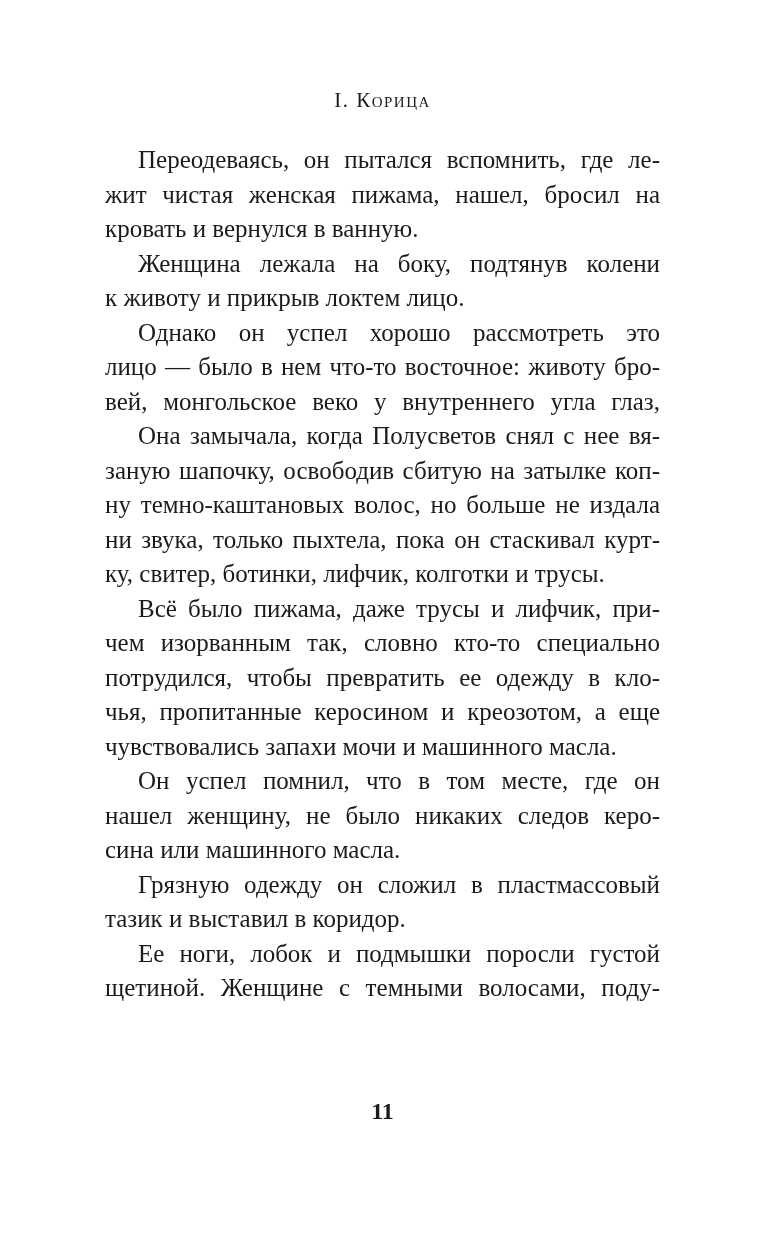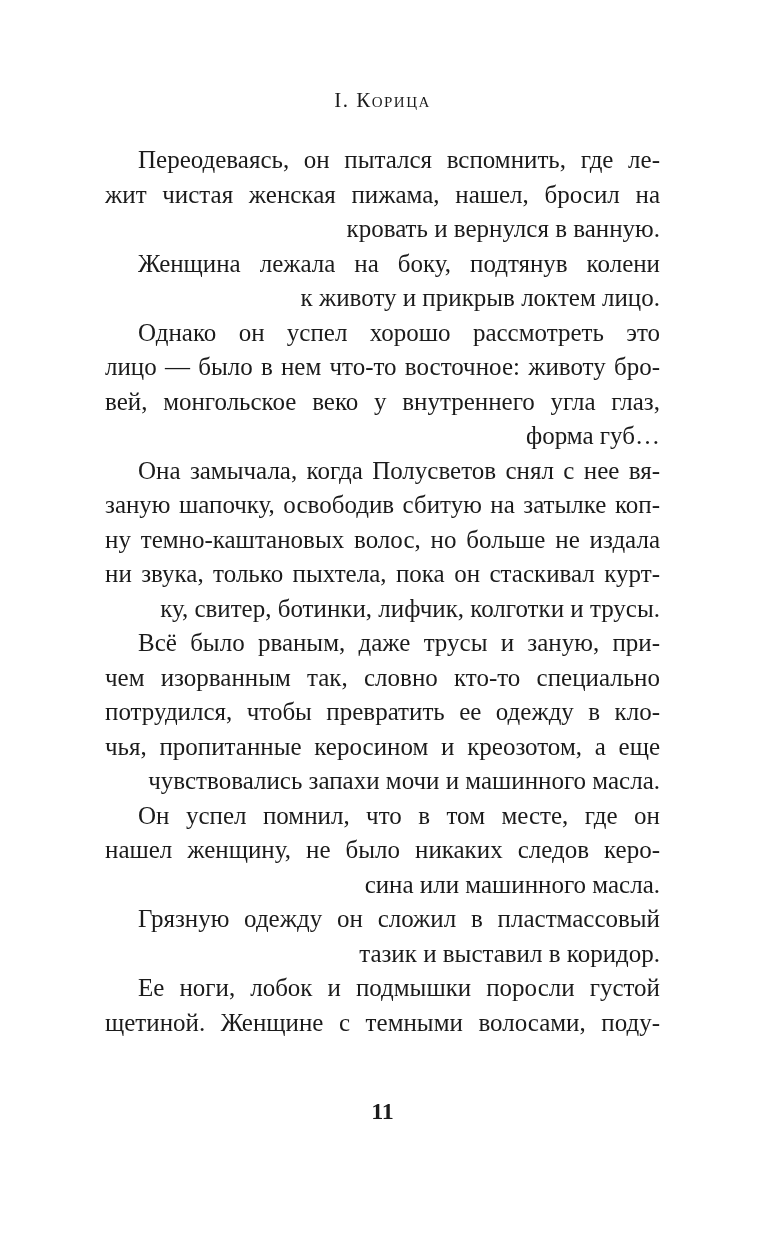--- a/index.html
+++ b/index.html
@@ -34,21 +34,21 @@
     width: 555px;
   }
   .paragraph {
     margin: 0;
     padding: 0;
   }
   .line {
     font-size: 25px;
     line-height: 34.5px;
     white-space: normal;
-    text-align: right;
+    text-align: left;
   }
   .line.just {
     text-align: justify;
     text-align-last: justify;
   }
   .line.first {
     text-indent: 33px;
   }
   .page-number {
     position: absolute;
@@ -74,31 +74,30 @@
         <div class="line">кровать и вернулся в ванную.</div>
       </div>
       <div class="paragraph">
         <div class="line first just">Женщина лежала на боку, подтянув колени</div>
         <div class="line">к животу и прикрыв локтем лицо.</div>
       </div>
       <div class="paragraph">
         <div class="line first just">Однако он успел хорошо рассмотреть это</div>
         <div class="line just">лицо — было в нем что-то восточное: животу бро-</div>
         <div class="line just">вей, монгольское веко у внутреннего угла глаз,</div>
-        <div class="line">форма губ…</div>
       </div>
       <div class="paragraph">
         <div class="line first just">Она замычала, когда Полусветов снял с нее вя-</div>
         <div class="line just">заную шапочку, освободив сбитую на затылке коп-</div>
         <div class="line just">ну темно-каштановых волос, но больше не издала</div>
         <div class="line just">ни звука, только пыхтела, пока он стаскивал курт-</div>
         <div class="line">ку, свитер, ботинки, лифчик, колготки и трусы.</div>
       </div>
       <div class="paragraph">
-        <div class="line first just">Всё было рваным, даже трусы и заную, при-</div>
+        <div class="line first just">Всё было пижама, даже трусы и лифчик, при-</div>
         <div class="line just">чем изорванным так, словно кто-то специально</div>
         <div class="line just">потрудился, чтобы превратить ее одежду в кло-</div>
         <div class="line just">чья, пропитанные керосином и креозотом, а еще</div>
         <div class="line">чувствовались запахи мочи и машинного масла.</div>
       </div>
       <div class="paragraph">
         <div class="line first just">Он успел помнил, что в том месте, где он</div>
         <div class="line just">нашел женщину, не было никаких следов керо-</div>
         <div class="line">сина или машинного масла.</div>
       </div>

